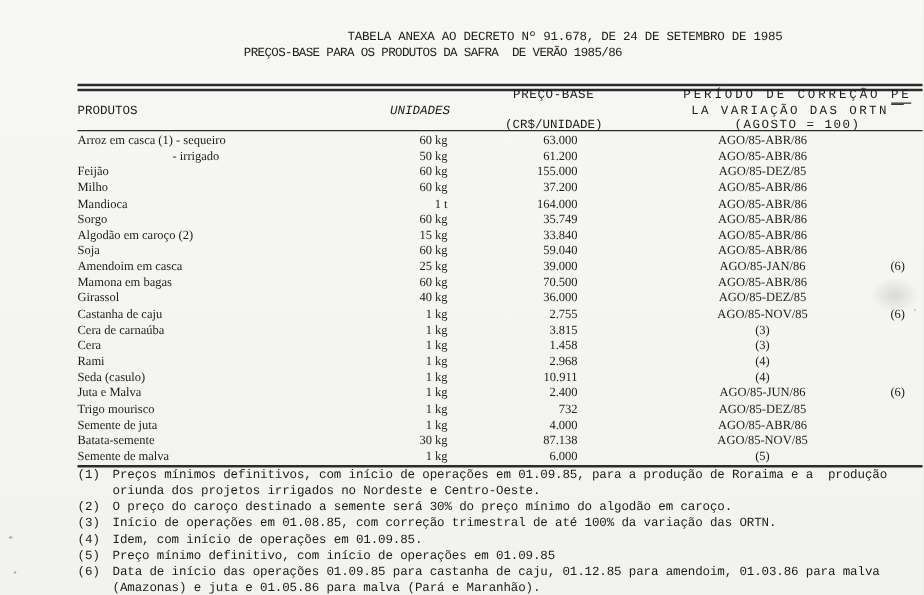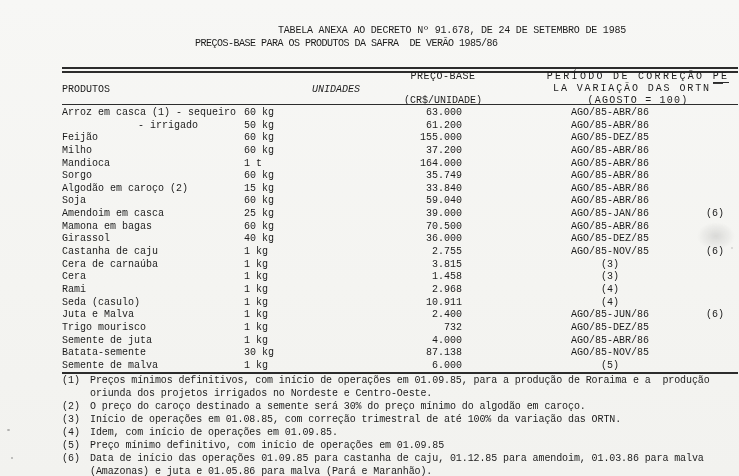--- a/index.html
+++ b/index.html
@@ -24,25 +24,25 @@
   .hdr-unidades{left:312px;top:84px;font-style:italic;}
   .hdr-preco{left:393px;top:71px;width:100px;text-align:center;letter-spacing:0.5px;}
   .hdr-crunidade{left:393px;top:95px;width:100px;text-align:center;}
   .hdr-per{left:537px;width:202px;text-align:center;}
   .hdr-per1{top:71px;letter-spacing:2.3px;}
   .hdr-per2{top:83px;letter-spacing:1.9px;}
   .hdr-per3{top:95px;letter-spacing:1.2px;}
   .hyph{border-bottom:1px solid #2c2c2c;}
   .cont-mark{display:inline-block;width:10px;border-top:1px solid #3a3a3a;vertical-align:7px;margin-left:2px;}
 
-  .rows{position:absolute;left:62px;top:107px;width:676px;}
+  .rows{position:absolute;left:62px;top:107px;width:676px;font-family:Liberation Serif, serif;}
   .row{position:relative;height:12.65px;font-size:10px;line-height:12.65px;}
   .c-prod{position:absolute;left:0;white-space:pre;}
   .c-prod.indent{left:76px;}
-  .c-unit{position:absolute;left:182px;width:100px;white-space:pre;}
+  .c-unit{position:absolute;left:196px;width:100px;text-align:right;white-space:pre;}
   .c-price{position:absolute;left:296px;width:104px;text-align:right;white-space:pre;}
   .c-period{position:absolute;left:420px;width:256px;text-align:center;white-space:pre;}
   .c-note{position:absolute;right:14px;width:44px;text-align:right;white-space:pre;}
 
   .footnotes{position:absolute;left:62px;top:374px;width:676px;font-size:10px;}
   .fn{position:relative;padding-left:28px;}
   .fn-label{position:absolute;left:0;top:0;line-height:13px;}
   .fn-line{line-height:13px;white-space:pre;letter-spacing:-0.1px;}
 
   .smudge{position:absolute;left:697px;top:222px;width:38px;height:28px;

